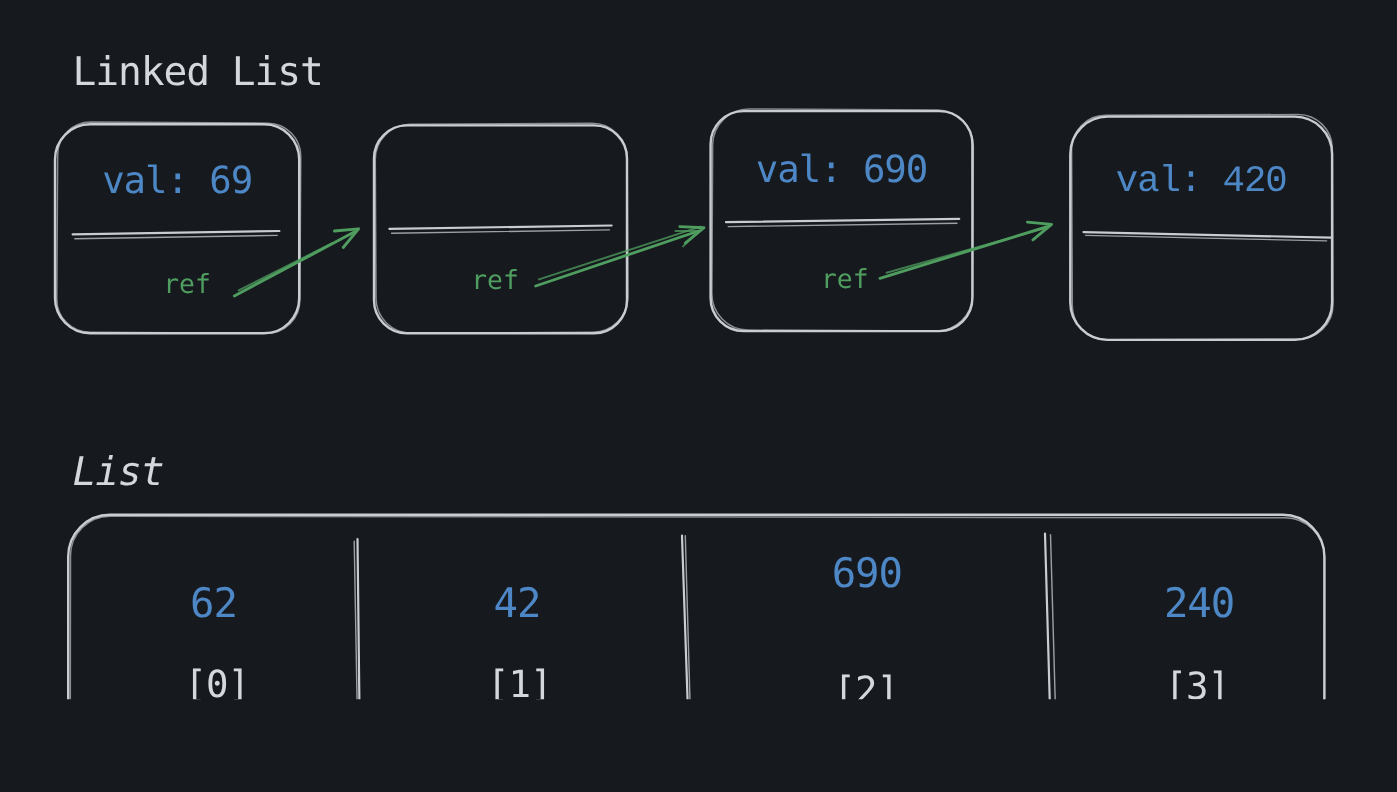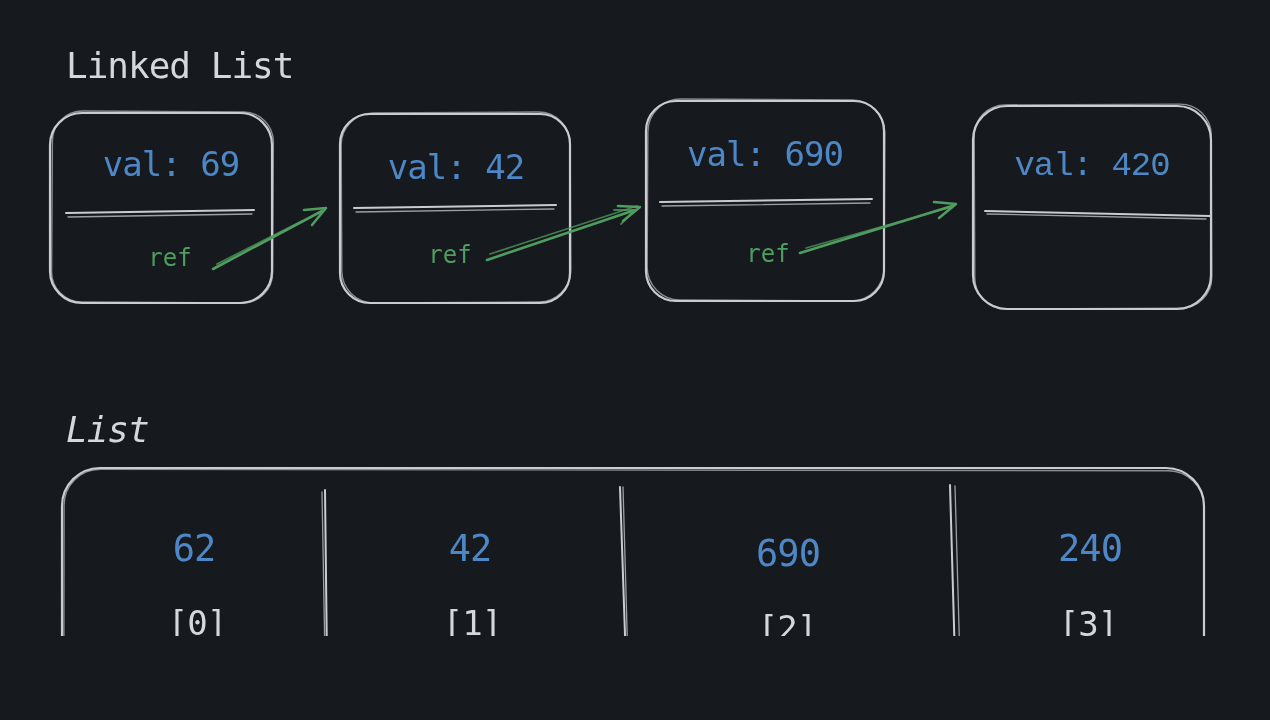--- a/index.html
+++ b/index.html
@@ -91,39 +91,38 @@
       <line class="divline-echo" x1="623" y1="487" x2="628" y2="663"></line>
       <line class="divline" x1="950" y1="485" x2="955" y2="661"></line>
       <line class="divline-echo" x1="955" y1="486" x2="960" y2="662"></line>
     </g>
   </svg>
 
   <div class="layer">
 
     <div class="title" style="left:66px;top:46px;">Linked List</div>
 
-    <div class="txt val" style="left:171px;top:164px;">val: 69</div>
+    <div class="txt val" style="left:161px;top:164px;">val: 69</div>
     <div class="txt ref" style="left:170px;top:258px;">ref</div>
 
-    <div class="txt val" style="left:456px;top:167px;">val: 42</div>
     <div class="txt ref" style="left:450px;top:255px;">ref</div>
 
     <div class="txt val" style="left:765px;top:154px;text-align:center;">val: 690</div>
     <div class="txt ref" style="left:768px;top:254px;">ref</div>
 
     <div class="txt val" style="left:1092px;top:166px;font-family:Liberation Mono, monospace;">val: 420</div>
 
     <div class="title" style="left:66px;top:410px;font-style:italic;">List</div>
 
     <div class="txt cellval" style="left:194px;top:548px;">62</div>
     <div class="txt cellidx" style="left:197px;top:623px;">[0]</div>
 
     <div class="txt cellval" style="left:470px;top:548px;">42</div>
     <div class="txt cellidx" style="left:472px;top:623px;">[1]</div>
 
-    <div class="txt cellval" style="left:788px;top:553px;">690</div>
+    <div class="txt cellval" style="left:788px;top:521px;">690</div>
     <div class="txt cellidx" style="left:787px;top:628px;">[2]</div>
 
     <div class="txt cellval" style="left:1090px;top:548px;">240</div>
     <div class="txt cellidx" style="left:1088px;top:624px;">[3]</div>
   </div>
 
 </div>
 
 </body></html>

